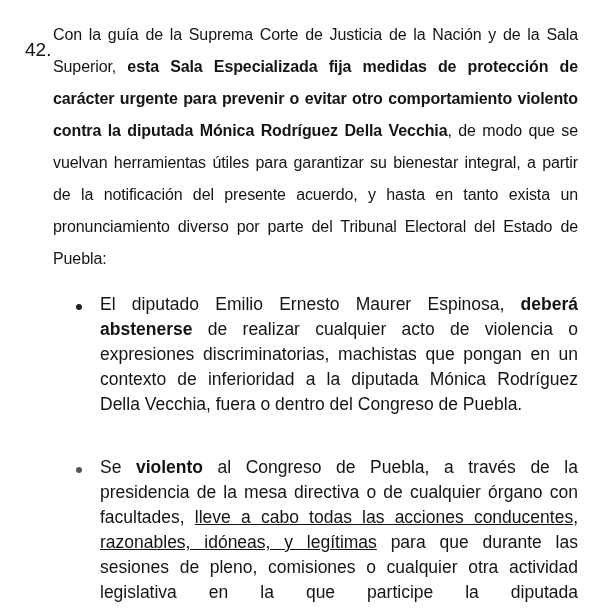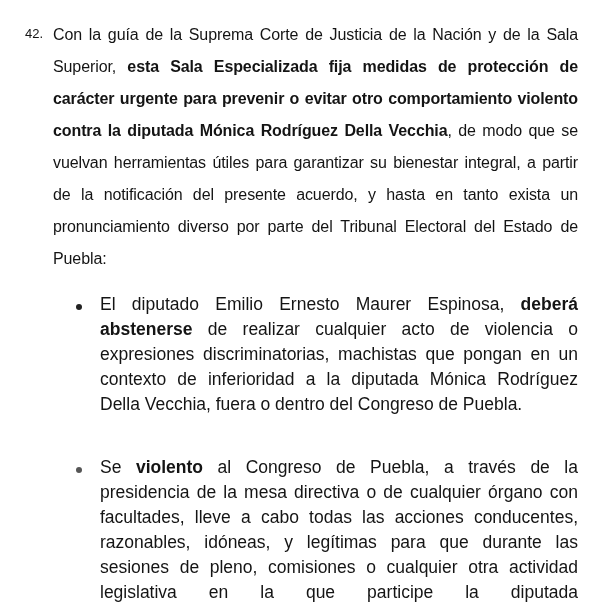--- a/index.html
+++ b/index.html
@@ -1,30 +1,30 @@
 <!DOCTYPE html>
 <html><head>
 <meta charset="utf-8">
 <style>
   html, body { margin: 0; padding: 0; background: #ffffff; }
   body { width: 605px; height: 616px; overflow: hidden; position: relative;
          font-family: "Liberation Sans", sans-serif; color: #141414; }
   .page { position: absolute; left: 0; top: 0; width: 605px; height: 616px; }
   .para { position: absolute; left: 53px; top: 19px; width: 525px;
           font-size: 16px; line-height: 32px; text-align: justify; letter-spacing: -0.1px; }
-  .para-num { position: absolute; left: 25px; top: 18px; font-size: 13px; line-height: 32px; }
+  .para-num { position: absolute; left: 25px; top: 34px; font-size: 19px; line-height: 32px; }
   .list { position: absolute; left: 100px; width: 478px; font-size: 17.5px; line-height: 25px;
           text-align: justify; }
   .list.b1 { top: 292px; }
   .list.b2 { top: 455px; }
   .bullet { position: absolute; left: -24px; top: 12px; width: 6px; height: 6px;
             border-radius: 50%; background: #222; }
   .b2 .bullet { background: #555; }
   b { font-weight: bold; }
-  .ul { }
+  .ul { text-decoration: underline; }
   .jl { text-align-last: justify; }
 </style>
 </head>
 <body>
 
 <div class="page">
   <div class="para-num">42.</div>
   <div class="para"><span>Con la guía de la Suprema Corte de Justicia de la Nación y de la Sala Superior, </span><b>esta Sala Especializada fija medidas de protección de carácter urgente para prevenir o evitar otro comportamiento violento contra la diputada Mónica Rodríguez Della Vecchia</b><span>, de modo que se vuelvan herramientas útiles para garantizar su bienestar integral, a partir de la notificación del presente acuerdo, y hasta en tanto exista un pronunciamiento diverso por parte del Tribunal Electoral del Estado de Puebla:</span></div>
 
   <div class="list b1">

